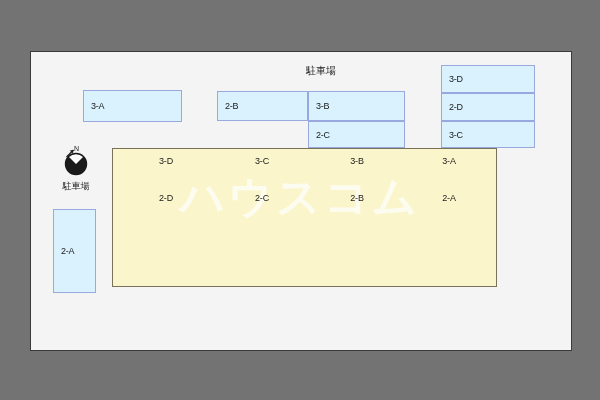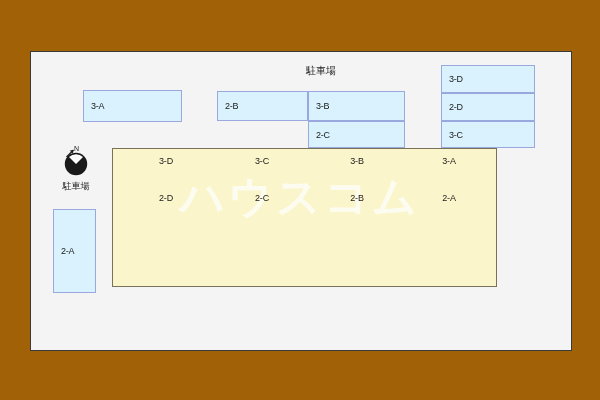--- a/index.html
+++ b/index.html
@@ -4,21 +4,21 @@
 <style>
   html, body {
     margin: 0;
     padding: 0;
     background: #ffffff;
   }
   #canvas {
     position: relative;
     width: 600px;
     height: 400px;
-    background: #a16207;
+    background: #737373;
     font-family: "Liberation Sans", "DejaVu Sans", sans-serif;
     overflow: hidden;
   }
   
   #site-boundary {
     position: absolute;
     left: 30px;
     top: 51px;
     width: 542px;
     height: 300px;

